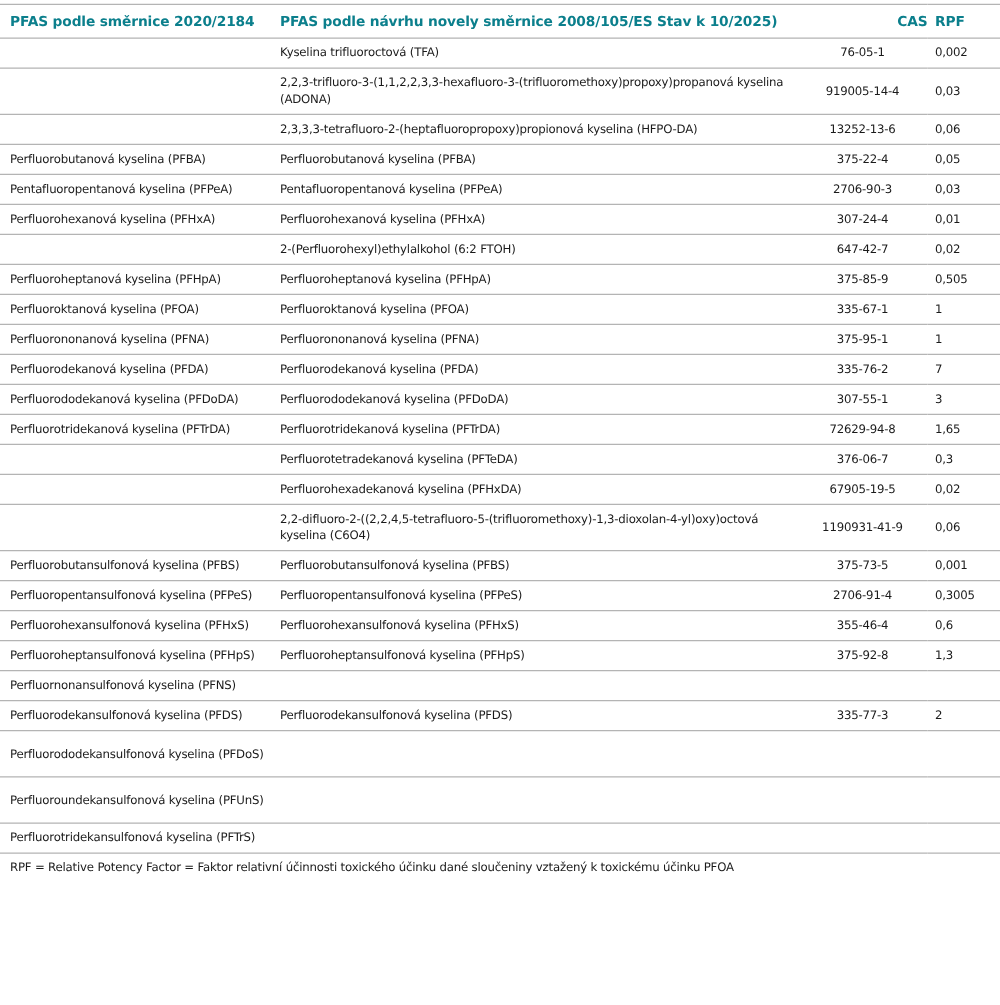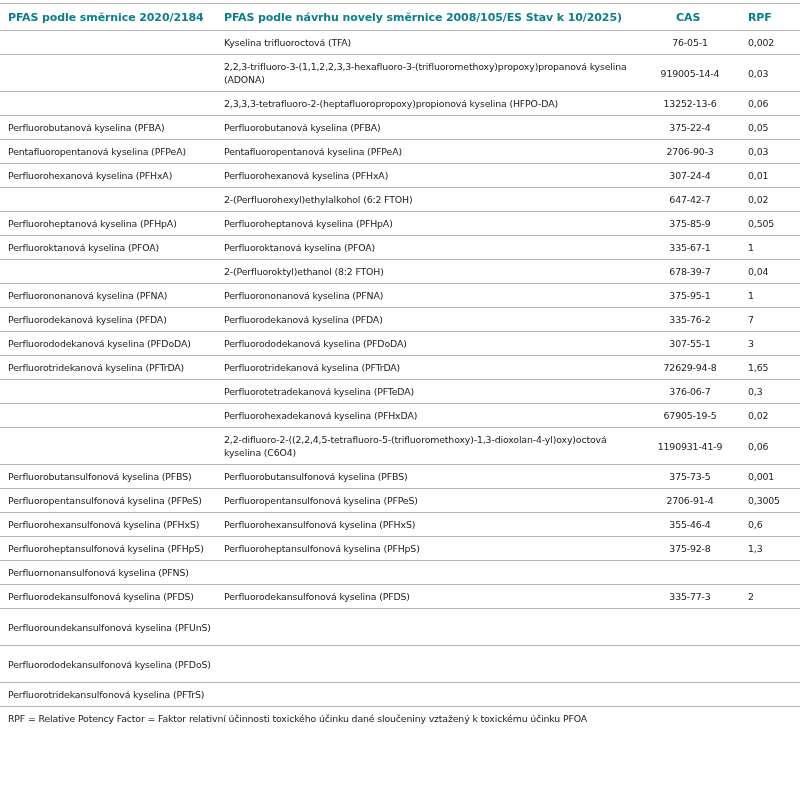--- a/index.html
+++ b/index.html
@@ -5,21 +5,21 @@
   html, body { margin: 0; padding: 0; background: #ffffff; }
   body { width: 800px; height: 804px; overflow: hidden; font-family: "DejaVu Sans", sans-serif; color: #1a1a1a; }
   .wrap { position: relative; width: 800px; }
   table { border-collapse: collapse; width: 800px; table-layout: fixed; margin-top: 3px; }
   col.c1 { width: 216px; }
   col.c2 { width: 428px; }
   col.c3 { width: 98px; }
   col.c4 { width: 58px; }
   th { color: #0b7f8c; font-weight: bold; font-size: 11px; text-align: left; padding: 6px 0 6px 8px; height: 14px; border-top: 1px solid #b4b4b4; border-bottom: 1px solid #b4b4b4; white-space: nowrap; letter-spacing: -0.1px; }
   th.cas, th.rpf { text-align: left; }
-  th.cas { padding-left: 32px; }
+  th.cas { padding-left: 32px; text-align: right; }
   th.rpf { padding-left: 6px; }
   td { font-size: 9.4px; line-height: 13px; padding: 5px 0 5px 8px; border-bottom: 1px solid #b4b4b4; vertical-align: middle; letter-spacing: -0.15px; }
   tr.r1 td { height: 13px; }
   tr.r2 td { height: 26px; }
   td.c2 { padding-left: 8px; }
   td.c3 { text-align: center; padding-left: 0; padding-right: 6px; }
   td.c4 { padding-left: 6px; }
   .footer { font-size: 9.4px; padding: 6px 16px 0 8px; letter-spacing: -0.15px; }
 </style>
 </head>
@@ -90,26 +90,20 @@
           <td class="c3">375-85-9</td>
           <td class="c4">0,505</td>
         </tr>
       <tr class="r1">
           <td class="c1">Perfluoroktanová kyselina (PFOA)</td>
           <td class="c2">Perfluoroktanová kyselina (PFOA)</td>
           <td class="c3">335-67-1</td>
           <td class="c4">1</td>
         </tr>
       <tr class="r1">
-          <td class="c1"></td>
-          <td class="c2">2-(Perfluoroktyl)ethanol  (8:2 FTOH)</td>
-          <td class="c3">678-39-7</td>
-          <td class="c4">0,04</td>
-        </tr>
-      <tr class="r1">
           <td class="c1">Perfluorononanová kyselina (PFNA)</td>
           <td class="c2">Perfluorononanová kyselina (PFNA)</td>
           <td class="c3">375-95-1</td>
           <td class="c4">1</td>
         </tr>
       <tr class="r1">
           <td class="c1">Perfluorodekanová kyselina (PFDA)</td>
           <td class="c2">Perfluorodekanová kyselina (PFDA)</td>
           <td class="c3">335-76-2</td>
           <td class="c4">7</td>
@@ -174,27 +168,27 @@
           <td class="c3"></td>
           <td class="c4"></td>
         </tr>
       <tr class="r1">
           <td class="c1">Perfluorodekansulfonová kyselina (PFDS)</td>
           <td class="c2">Perfluorodekansulfonová kyselina (PFDS)</td>
           <td class="c3">335-77-3</td>
           <td class="c4">2</td>
         </tr>
       <tr class="r2">
+          <td class="c1">Perfluorododekansulfonová kyselina (PFDoS)</td>
+          <td class="c2"></td>
+          <td class="c3"></td>
+          <td class="c4"></td>
+        </tr>
+      <tr class="r2">
           <td class="c1">Perfluoroundekansulfonová kyselina (PFUnS)</td>
-          <td class="c2"></td>
-          <td class="c3"></td>
-          <td class="c4"></td>
-        </tr>
-      <tr class="r2">
-          <td class="c1">Perfluorododekansulfonová kyselina (PFDoS)</td>
           <td class="c2"></td>
           <td class="c3"></td>
           <td class="c4"></td>
         </tr>
       <tr class="r1">
           <td class="c1">Perfluorotridekansulfonová kyselina (PFTrS)</td>
           <td class="c2"></td>
           <td class="c3"></td>
           <td class="c4"></td>
         </tr>

